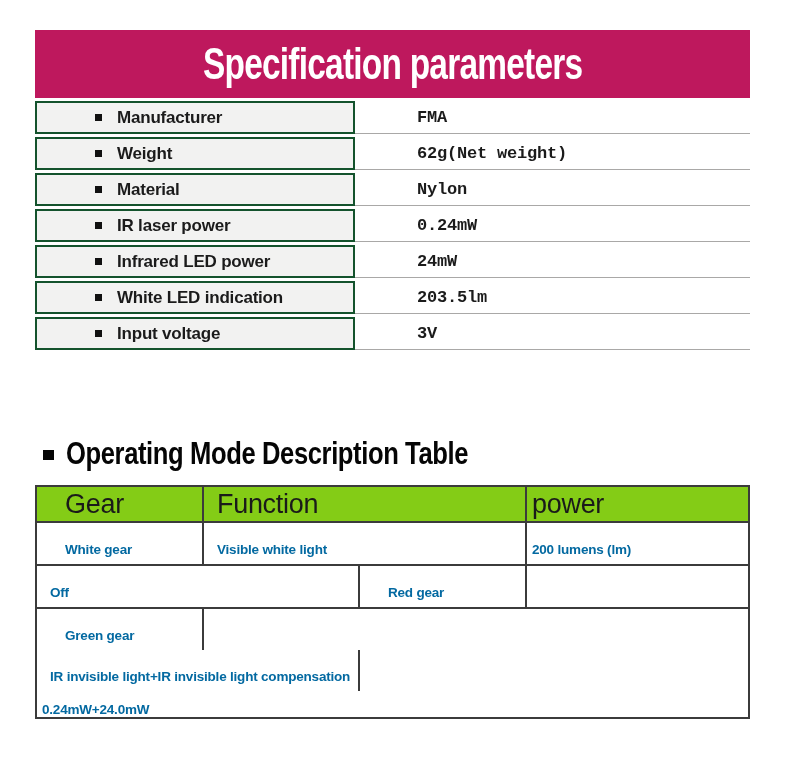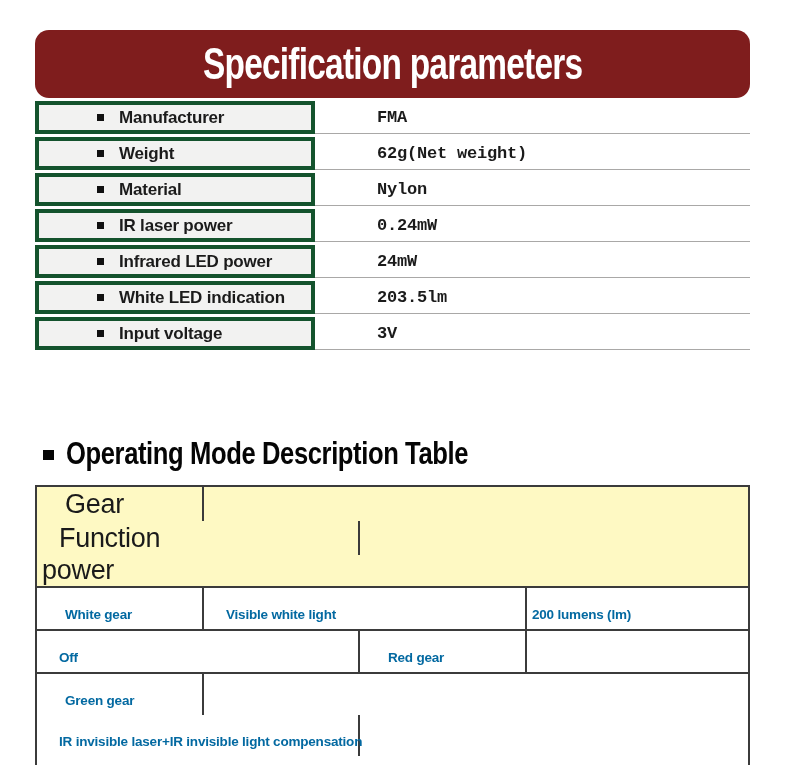--- a/index.html
+++ b/index.html
@@ -8,37 +8,37 @@
     width:800px;height:765px;
     background:#ffffff;
     font-family:"Liberation Sans", sans-serif;
     color:#1b1b1b;
     overflow:hidden;
   }
 
   
   .banner{
     position:absolute;left:35px;top:30px;width:715px;height:68px;
-    background:#7f1d1d;
-    display:flex;align-items:center;justify-content:center;border-radius:14px;
+    background:#be185d;
+    display:flex;align-items:center;justify-content:center;
   }
   .banner-title{
     color:#ffffff;font-size:44px;font-weight:bold;
     letter-spacing:-1px;white-space:nowrap;
     display:inline-block;transform:scaleX(0.76);transform-origin:center;
   }
 
   
   .spec-table{
     position:absolute;left:35px;top:101px;width:715px;
   }
   .spec-row{display:flex;height:33px;margin-bottom:3px;}
   .spec-label{
-    box-sizing:border-box;width:280px;height:33px;
-    background:#f2f2f1;border:4px solid #14532d;
+    box-sizing:border-box;width:320px;height:33px;
+    background:#f2f2f1;border:2px solid #14532d;
     display:flex;align-items:center;padding-left:58px;
   }
   .spec-bullet{
     width:7px;height:7px;background:#111;display:inline-block;
     margin-right:15px;flex:none;
   }
   .spec-label-text{font-size:17px;font-weight:600;letter-spacing:-0.2px;}
   .spec-value{
     box-sizing:border-box;flex:1;height:33px;
     border-bottom:1px solid #a9a8a7;
@@ -58,26 +58,26 @@
     transform:scaleX(0.8);transform-origin:left center;
   }
 
   
   .mode-table{
     position:absolute;left:35px;top:485px;width:715px;
     box-sizing:border-box;border:2px solid #3b3b3b;
     background:#ffffff;
   }
   .mode-row{display:flex;}
-  .mode-header{background:#fef9c3;border-bottom:2px solid #3b3b3b;flex-direction:column;}
+  .mode-header{background:#84cc16;border-bottom:2px solid #3b3b3b;}
   .mode-cell{
     box-sizing:border-box;display:flex;align-items:center;
   }
   .col-gear{width:167px;border-right:2px solid #3b3b3b;padding-left:28px;}
-  .col-func{width:323px;border-right:2px solid #3b3b3b;padding-left:22px;}
+  .col-func{width:323px;border-right:2px solid #3b3b3b;padding-left:13px;}
   .col-power{flex:1;padding-left:5px;}
   .mode-header .mode-cell{height:34px;}
   .mode-header-text{font-size:27px;font-weight:400;color:#1a1a1a;letter-spacing:-0.3px;}
   .mode-body-row{border-bottom:2px solid #3b3b3b;}
   .mode-body-row:last-child{border-bottom:none;flex-direction:column;}
   .mode-body-row .mode-cell{height:41px;}
   .mode-body-text{font-size:13.5px;font-weight:700;color:#0369a1;letter-spacing:-0.2px;white-space:nowrap;margin-top:11px;}
 </style>
 </head>
 <body>
@@ -204,21 +204,21 @@
       <div class="mode-cell col-power">
         <span class="mode-body-text"></span>
       </div>
     </div>
 
     <div class="mode-row mode-body-row">
       <div class="mode-cell col-gear">
         <span class="mode-body-text">Green gear</span>
       </div>
       <div class="mode-cell col-func">
-        <span class="mode-body-text">IR invisible laser+IR invisible light compensation</span>
+        <span class="mode-body-text">IR invisible light+IR invisible light compensation</span>
       </div>
       <div class="mode-cell col-power">
         <span class="mode-body-text">0.24mW+24.0mW</span>
       </div>
     </div>
 
   </div>
 
 </div>
 

